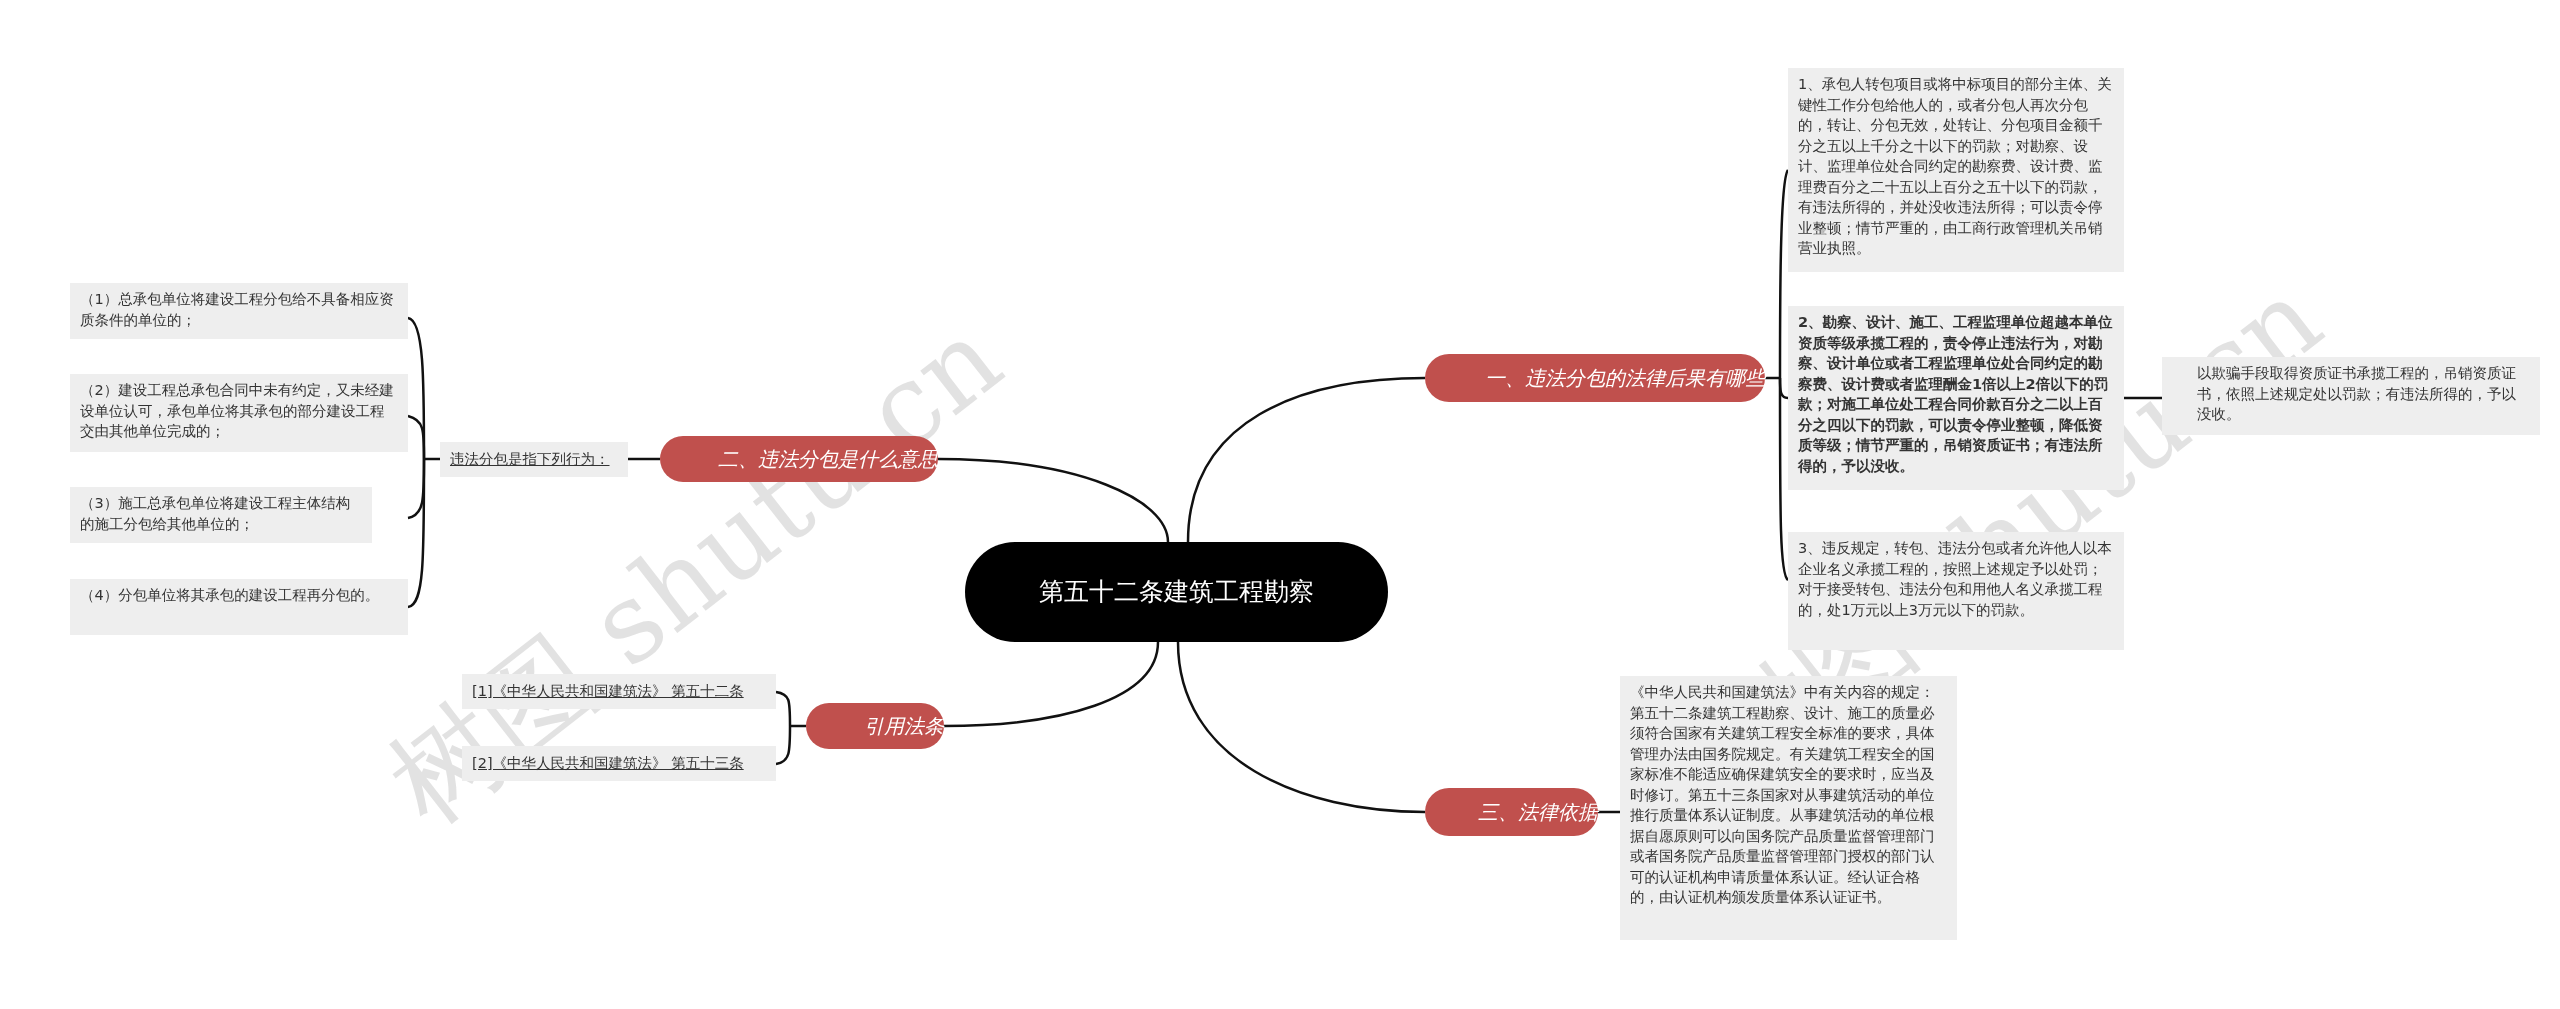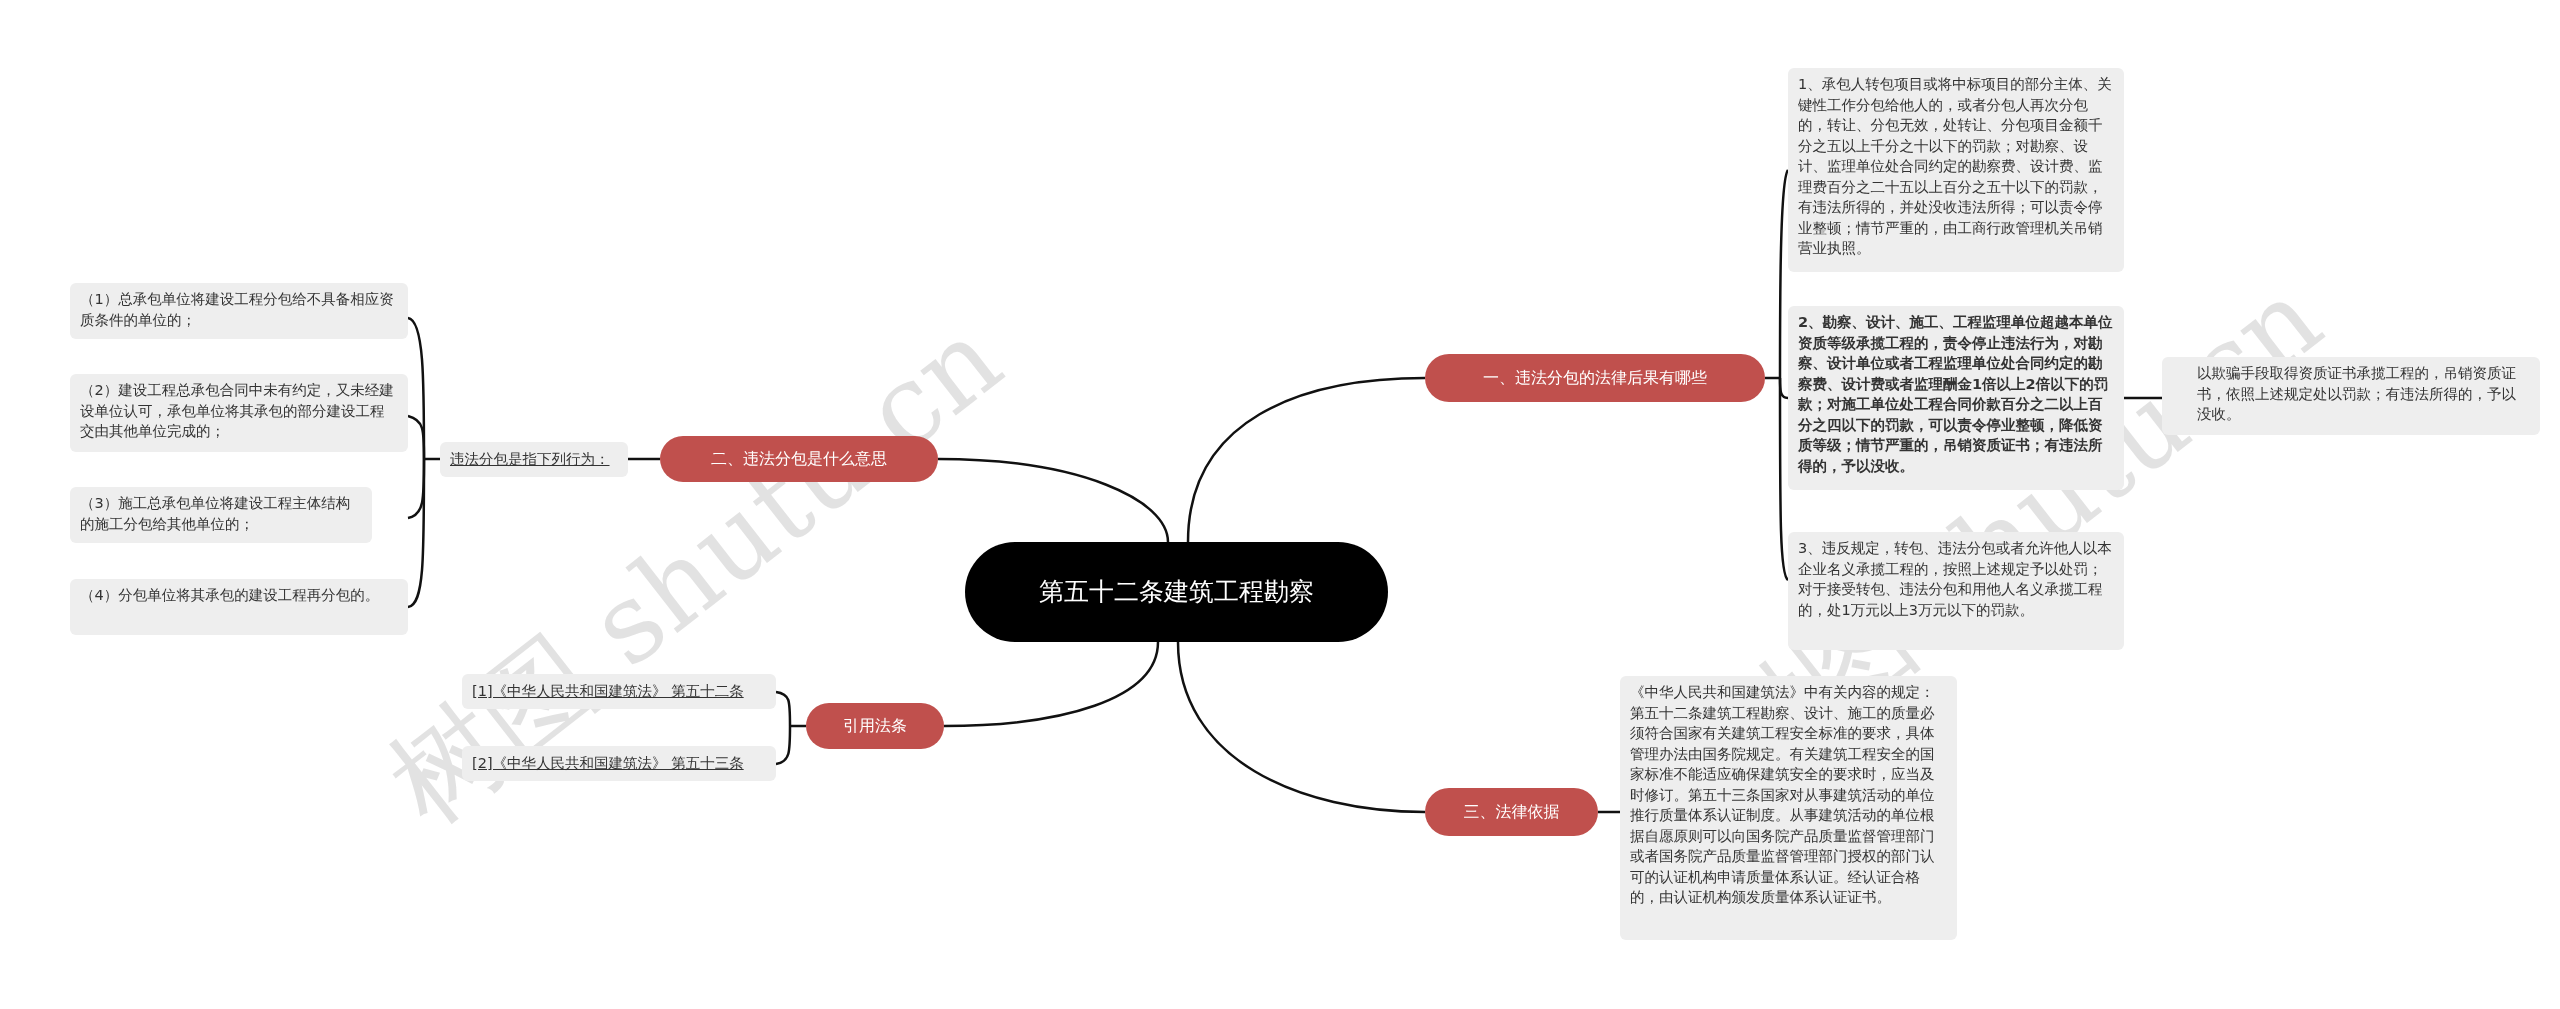--- a/index.html
+++ b/index.html
@@ -5,23 +5,23 @@
   html, body { margin: 0; padding: 0; background: #ffffff; }
   body { width: 2560px; height: 1009px; position: relative; overflow: hidden;
          font-family: "DejaVu Sans", "Liberation Sans", sans-serif; }
   .canvas { position: absolute; left: 0; top: 0; width: 2560px; height: 1009px; }
   svg.links { position: absolute; left: 0; top: 0; width: 2560px; height: 1009px; }
   .root { position: absolute; left: 965px; top: 542px; width: 423px; height: 100px;
           background: #000; color: #fff; border-radius: 50px; display: flex;
           align-items: center; justify-content: center; text-align: center;
           font-size: 25px; line-height: 34px; padding: 0 50px; box-sizing: border-box; }
   .branch { position: absolute; background: #c0504d; color: #fff; border-radius: 24px;
-            display: flex; align-items: center; justify-content: center;
-            font-size: 16px; white-space: nowrap; box-sizing: border-box; }
-  .leaf { position: absolute; background: #eeeeee; color: #333; border-radius: 6px;
+            display: flex; align-items: center; justify-content: flex-end;
+            font-size: 20px; white-space: nowrap; box-sizing: border-box; font-style: italic; }
+  .leaf { position: absolute; background: #eeeeee; color: #333; border-radius: 0;
           font-size: 14.5px; line-height: 20.5px; padding: 6px 10px; box-sizing: border-box; }
   .leaf.single { display: flex; align-items: center; white-space: nowrap; text-decoration: underline; }
   .wm { position: absolute; color: rgba(150,150,150,0.28); font-family: "DejaVu Serif", "Liberation Serif", serif;
         font-size: 110px; white-space: nowrap; transform: rotate(-38deg); transform-origin: left top; pointer-events: none; }
 </style>
 </head>
 <body>
 
 <div class="canvas">
 

